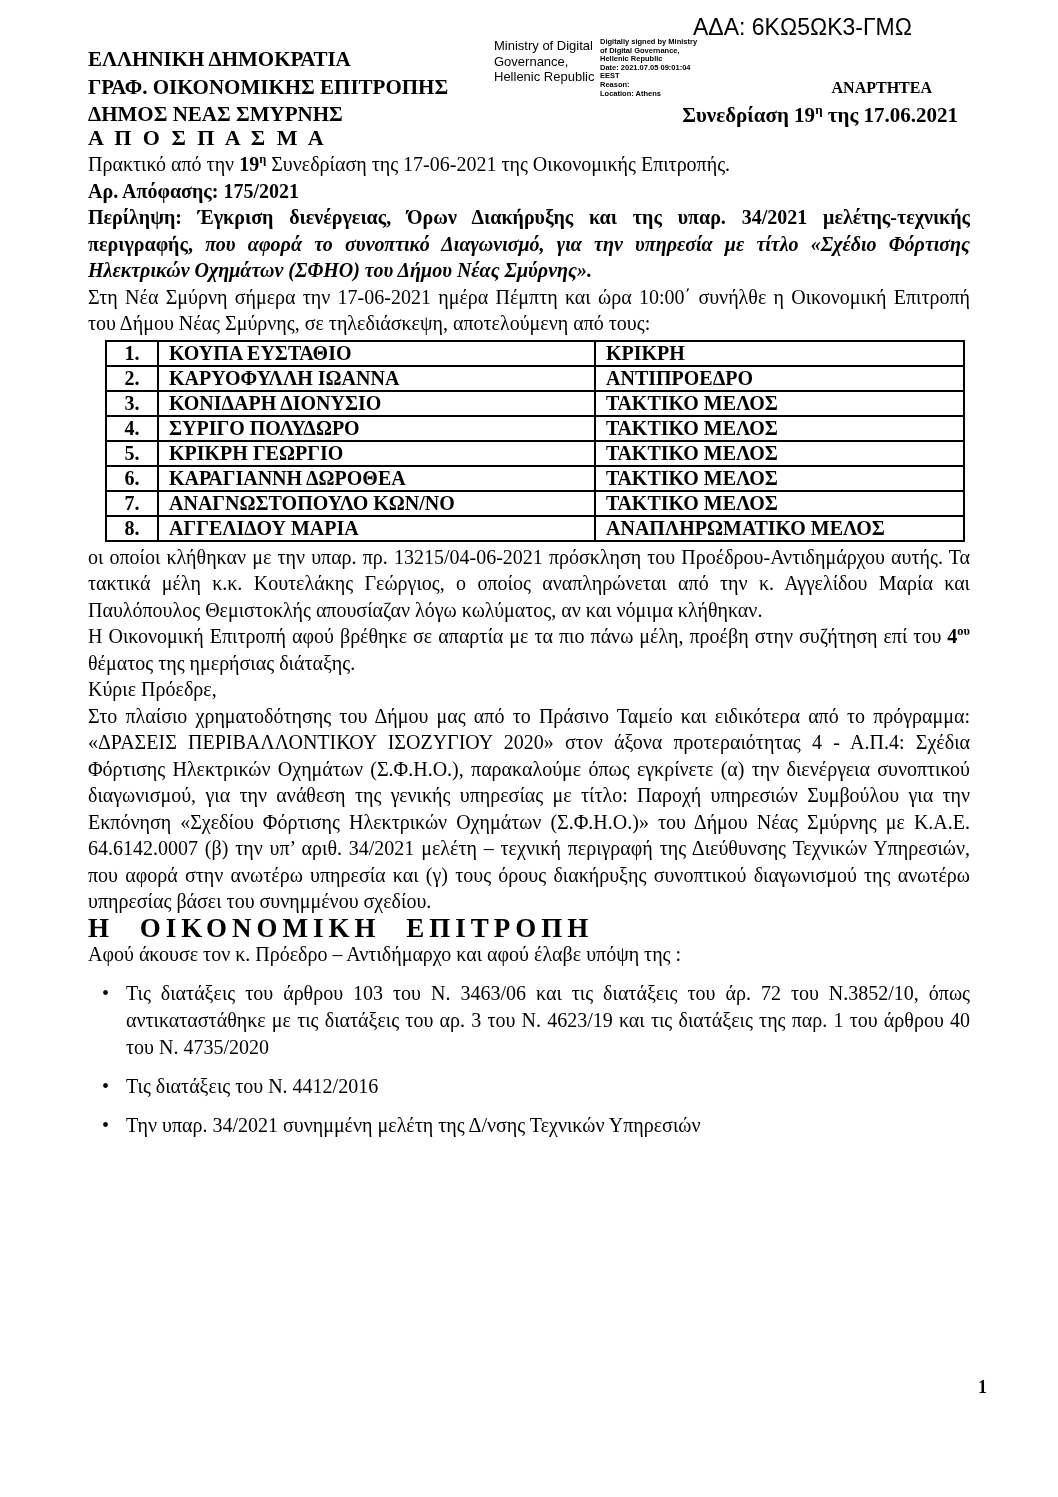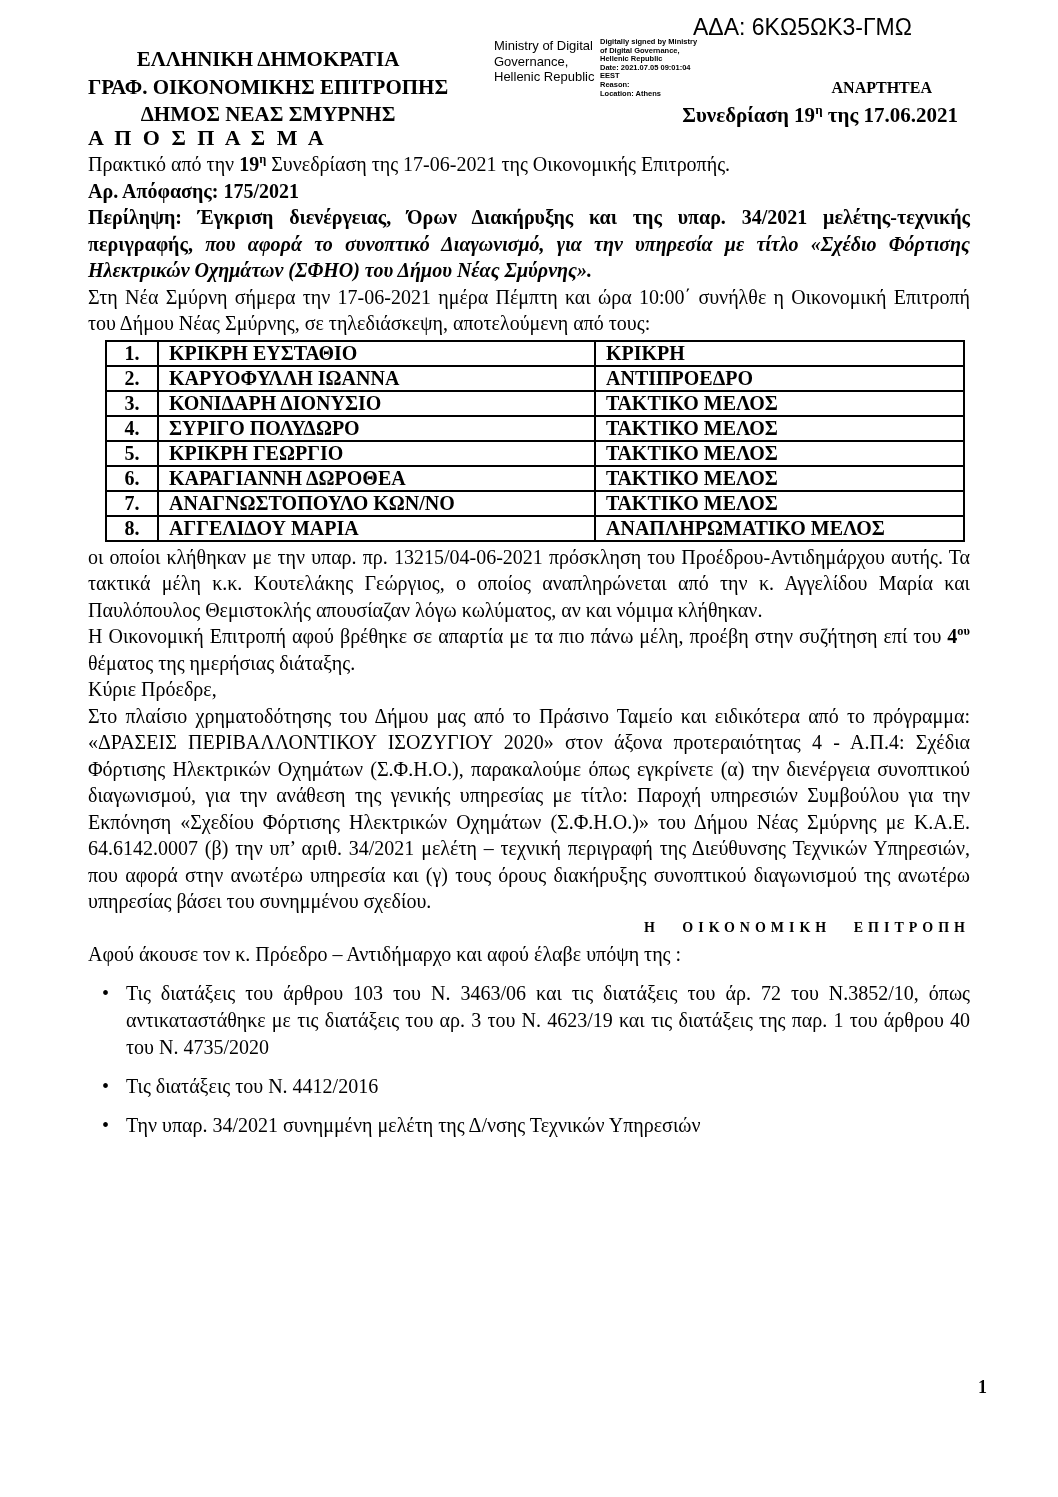--- a/index.html
+++ b/index.html
@@ -10,21 +10,20 @@
     background: #ffffff;
     color: #000000;
     font-family: "Liberation Serif", serif;
     overflow: hidden;
   }
   
   .org-block {
     position: absolute; left: 88px; top: 46px;
     font-weight: bold; font-size: 21px; line-height: 27.5px;
     white-space: nowrap;
-    text-align: center;
   }
   .ada-line {
     position: absolute; left: 693px; top: 14px;
     font-family: "Liberation Sans", sans-serif;
     font-size: 23px; white-space: nowrap;
   }
   .stamp { position: absolute; left: 494px; top: 38px; }
   .stamp-name {
     font-family: "Liberation Sans", sans-serif;
     font-size: 13px; line-height: 15.5px; white-space: nowrap;
@@ -67,21 +66,21 @@
     border: 2px solid #000;
     font-weight: bold; font-size: 20px;
     padding: 0 10px; height: 23px; line-height: 22px;
     overflow: hidden; white-space: nowrap;
   }
   .members-table td.cell-num { width: 38px; text-align: center; padding: 0 6px; }
   .members-table td.cell-name { width: 415px; }
   
   .gap-before { margin-top: 28px; }
   .committee-heading {
-    text-align: right; font-weight: bold; font-size: 14px;
+    text-align: left; font-weight: bold; font-size: 27px;
     letter-spacing: 5px; word-spacing: 14px;
     margin: 28px 0 26px 0;
   }
   ul.refs { list-style: none; margin: 1px 0 0 0; padding: 0 0 0 38px; }
   ul.refs li {
     position: relative; text-align: justify;
     line-height: 27px; margin-bottom: 2px; margin-top: 12px;
   }
   ul.refs li::before {
     content: "\2022";
@@ -134,21 +133,21 @@
     <p><span class="bold">Αρ. Απόφασης: </span><span class="bold">175/2021</span></p>
 
     <p class="justify"><span class="bold">Περίληψη: Έγκριση διενέργειας, Όρων Διακήρυξης και της υπαρ.  34/2021 μελέτης-τεχνικής  περιγραφής, </span><span class="bold-italic">που αφορά το συνοπτικό Διαγωνισμό, για την υπηρεσία με τίτλο «Σχέδιο Φόρτισης Ηλεκτρικών Οχημάτων (ΣΦΗΟ) του Δήμου Νέας Σμύρνης».</span></p>
 
     <p class="justify">Στη Νέα Σμύρνη σήμερα την 17-06-2021 ημέρα Πέμπτη και ώρα 10:00΄ συνήλθε η Οικονομική Επιτροπή του Δήμου Νέας Σμύρνης, σε τηλεδιάσκεψη, αποτελούμενη από τους:</p>
 
     <table class="members-table">
       <tbody>
         <tr>
             <td class="cell-num">1.</td>
-            <td class="cell-name">ΚΡΙΚΡΗ ΕΥΣΤΑΘΙΟ</td>
+            <td class="cell-name">ΚΟΥΠΑ ΕΥΣΤΑΘΙΟ</td>
             <td class="cell-role">ΚΡΙΚΡΗ</td>
           </tr>
         <tr>
             <td class="cell-num">2.</td>
             <td class="cell-name">ΚΑΡΥΟΦΥΛΛΗ ΙΩΑΝΝΑ</td>
             <td class="cell-role">ΑΝΤΙΠΡΟΕΔΡΟ</td>
           </tr>
         <tr>
             <td class="cell-num">3.</td>
             <td class="cell-name">ΚΟΝΙΔΑΡΗ ΔΙΟΝΥΣΙΟ</td>

